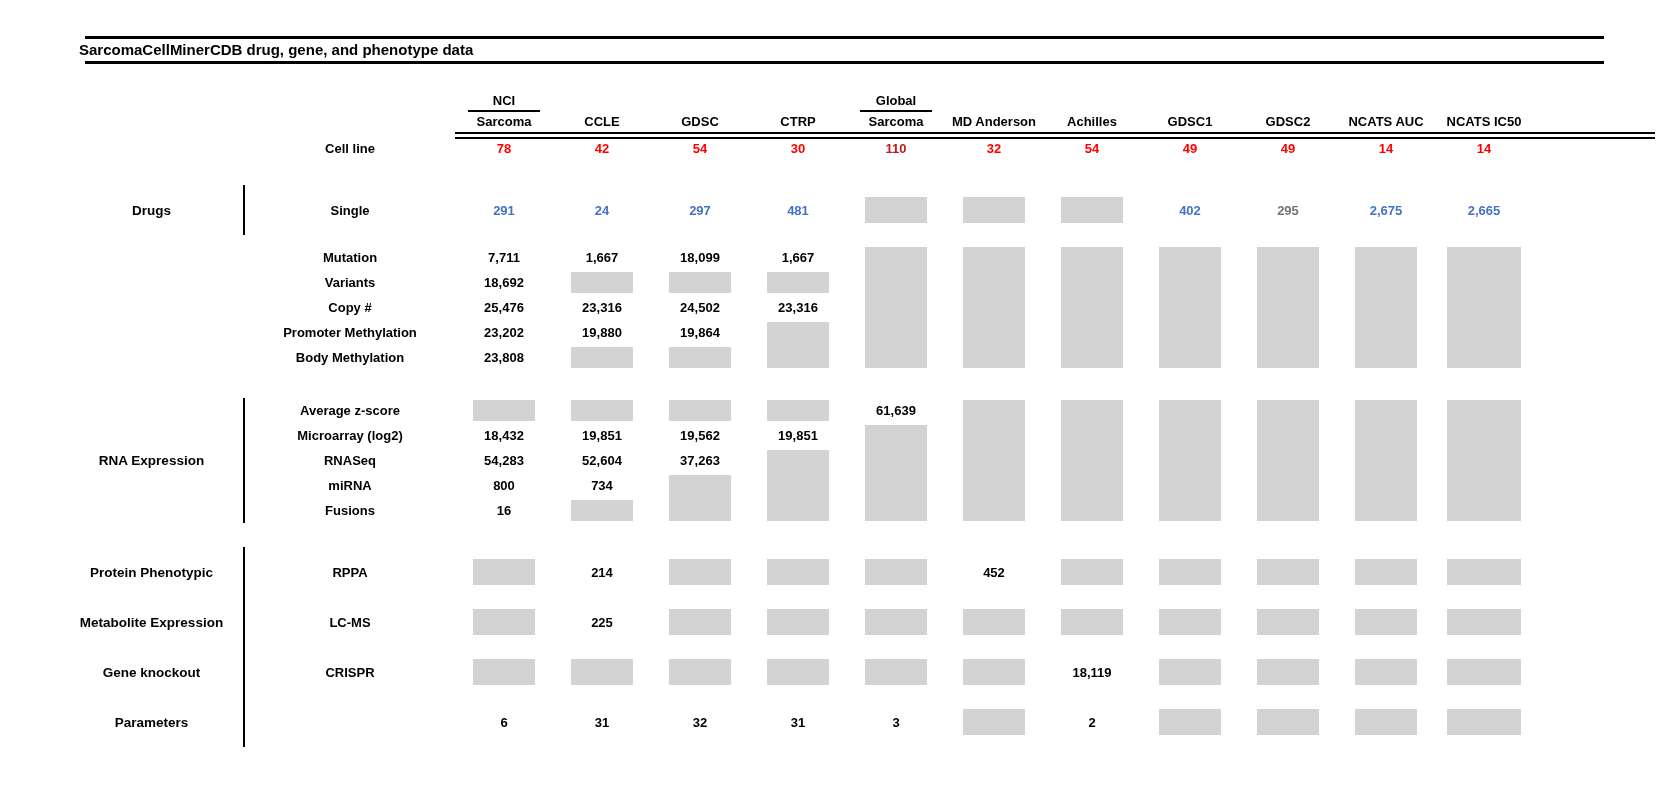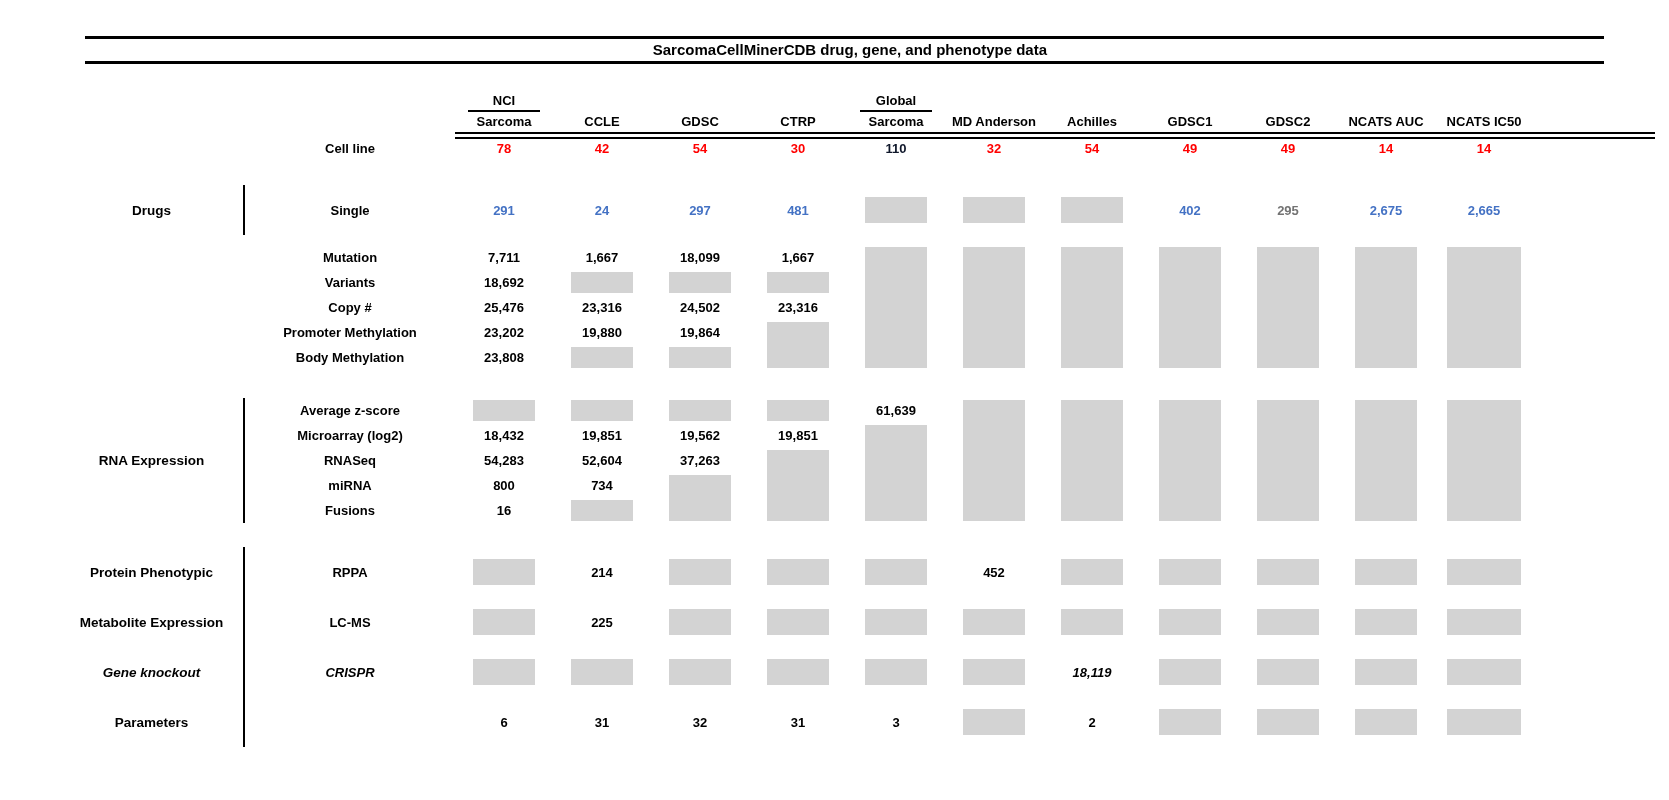--- a/index.html
+++ b/index.html
@@ -3,21 +3,21 @@
 <meta charset="utf-8">
 <style>
   html,body{margin:0;padding:0;background:#fff;}
   body{font-family:"Liberation Sans", sans-serif;font-weight:700;color:#000;}
   #page{position:relative;width:1669px;height:800px;background:#fff;overflow:hidden;}
 
   
   .title-rule{position:absolute;left:85px;width:1519px;height:3px;background:#000;}
   #title-rule-top{top:36px;}
   #title-rule-bottom{top:61px;}
-  #figure-title{position:absolute;left:87px;top:40px;width:960px;text-align:right;
+  #figure-title{position:absolute;left:79px;top:40px;width:960px;text-align:left;
     font-size:15px;line-height:20px;}
 
   
   .grid{display:grid;grid-template-columns:185px 210px repeat(11,98px);}
 
   #table{position:absolute;left:60px;top:85px;width:1473px;}
 
   
   #header-band{grid-auto-rows:48px;}
   .hcell{grid-row:1;align-self:end;text-align:center;font-size:13px;line-height:16px;padding-bottom:3px;}
@@ -91,21 +91,21 @@
         <div class="hcell" style="grid-column: 13;">
           <div>NCATS IC50</div>
         </div>
       </div>
     <div class="grid" id="counts-row">
         <div class="clabel">Cell line</div>
         <div class="num" style="color: rgb(255, 0, 0); grid-area: 1 / 3;">78</div>
         <div class="num" style="color: rgb(255, 0, 0); grid-area: 1 / 4;">42</div>
         <div class="num" style="color: rgb(255, 0, 0); grid-area: 1 / 5;">54</div>
         <div class="num" style="color: rgb(255, 0, 0); grid-area: 1 / 6;">30</div>
-        <div class="num" style="color: #0f172a; grid-area: 1 / 7;">110</div>
+        <div class="num" style="color: #b91c1c; grid-area: 1 / 7;">110</div>
         <div class="num" style="color: rgb(255, 0, 0); grid-area: 1 / 8;">32</div>
         <div class="num" style="color: rgb(255, 0, 0); grid-area: 1 / 9;">54</div>
         <div class="num" style="color: rgb(255, 0, 0); grid-area: 1 / 10;">49</div>
         <div class="num" style="color: rgb(255, 0, 0); grid-area: 1 / 11;">49</div>
         <div class="num" style="color: rgb(255, 0, 0); grid-area: 1 / 12;">14</div>
         <div class="num" style="color: rgb(255, 0, 0); grid-area: 1 / 13;">14</div>
       </div>
     <div id="sections">
         <div class="grid section s0" style="grid-template-rows: repeat(1, 50px);">
           <div class="cat">Drugs</div>
@@ -309,21 +309,21 @@
           <div class="gwrap" style="grid-area: 1 / 11 / span 1;">
             <div class="gray" style="background: rgb(211, 211, 211); height: 26px;"></div>
           </div>
           <div class="gwrap" style="grid-area: 1 / 12 / span 1;">
             <div class="gray" style="background: rgb(211, 211, 211); height: 26px;"></div>
           </div>
           <div class="gwrap" style="grid-area: 1 / 13 / span 1;">
             <div class="gray" style="background: rgb(211, 211, 211); height: 26px; width: 74px;"></div>
           </div>
         </div>
-        <div class="grid section s5" style="grid-template-rows: repeat(1, 50px); font-style: italic;">
+        <div class="grid section s5" style="grid-template-rows: repeat(1, 50px);">
           <div class="cat">Gene knockout</div>
           <div class="rlabel" style="grid-area: 1 / 2;">CRISPR</div>
           <div class="num" style="grid-area: 1 / 9;">18,119</div>
           <div class="gwrap" style="grid-area: 1 / 3 / span 1;">
             <div class="gray" style="background: rgb(211, 211, 211); height: 26px;"></div>
           </div>
           <div class="gwrap" style="grid-area: 1 / 4 / span 1;">
             <div class="gray" style="background: rgb(211, 211, 211); height: 26px;"></div>
           </div>
           <div class="gwrap" style="grid-area: 1 / 5 / span 1;">

